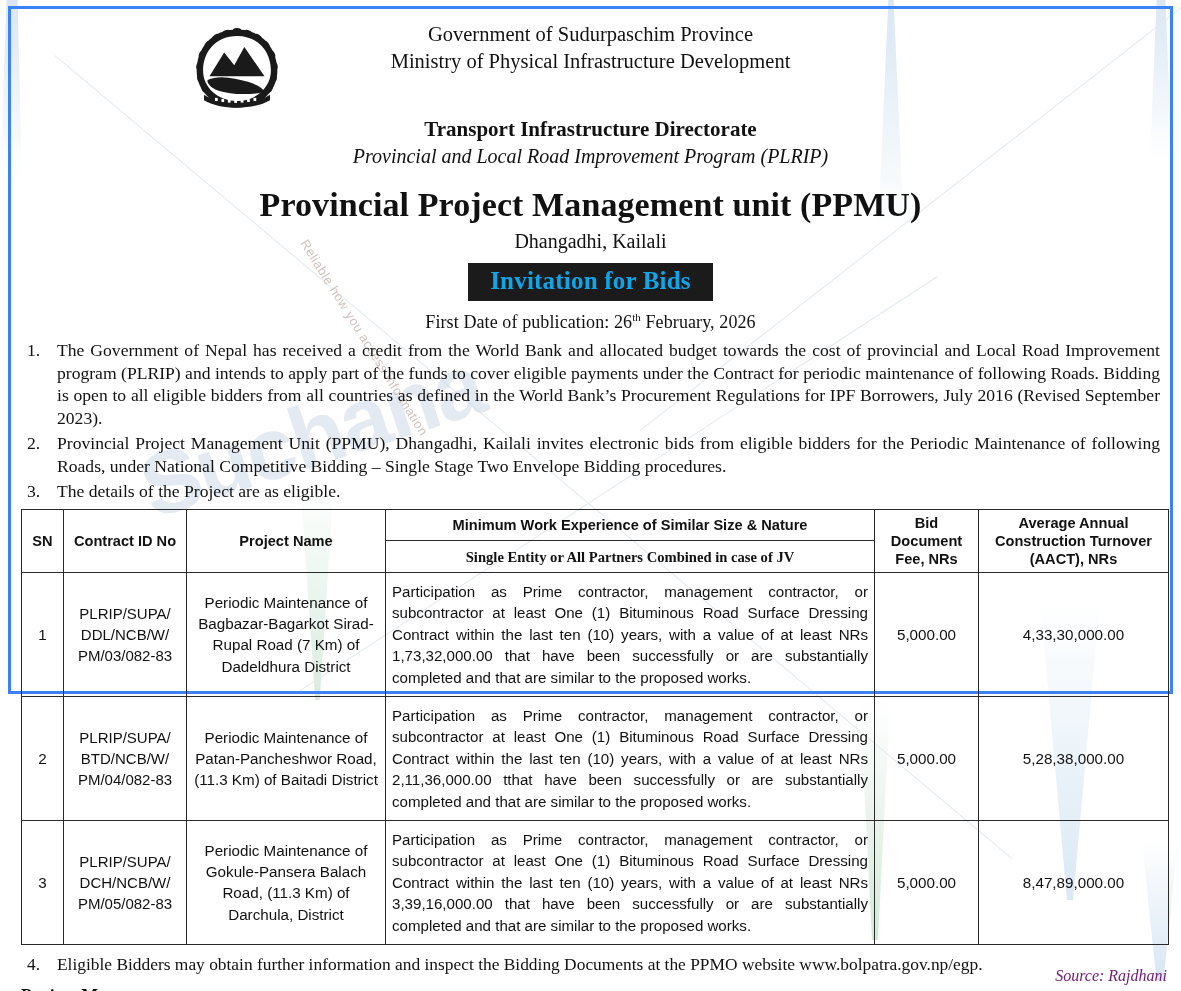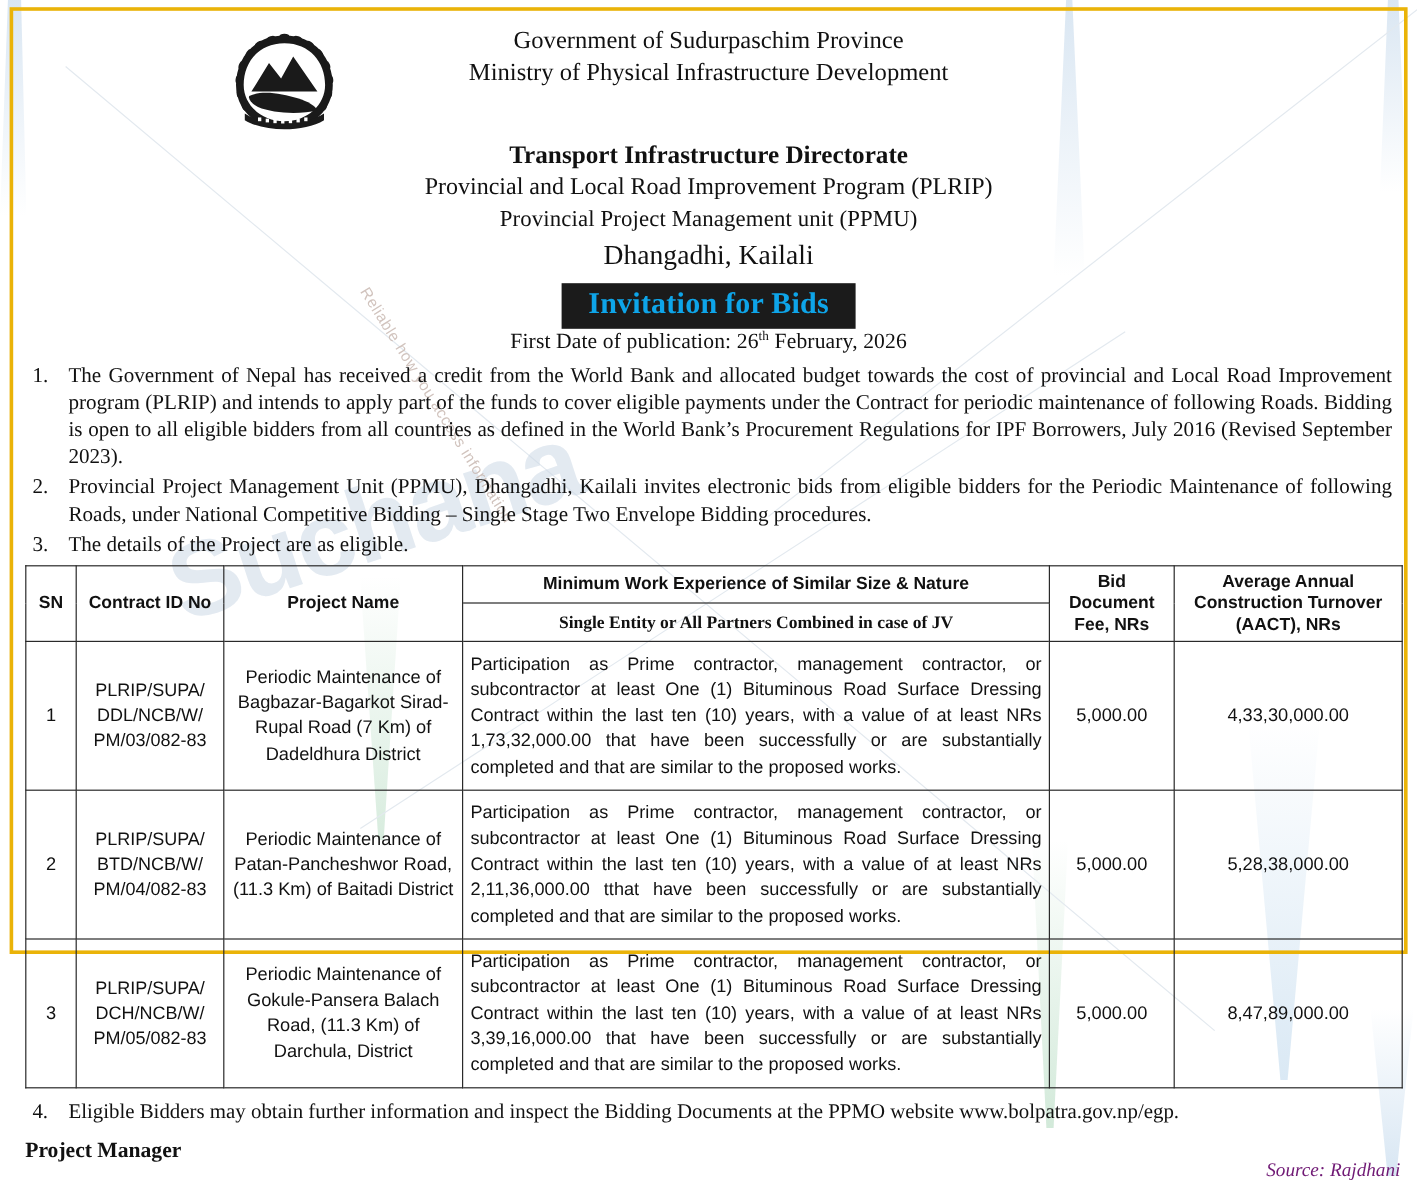--- a/index.html
+++ b/index.html
@@ -66,22 +66,22 @@
            background: linear-gradient(0deg, rgba(199,228,208,.7), rgba(199,228,208,0));
            clip-path: polygon(45% 100%, 58% 100%, 100% 0, 0 0); }
   .wm-f7 { left: 1142px; top: 840px; width: 36px; height: 140px;
            background: linear-gradient(0deg, rgba(206,224,240,.8), rgba(206,224,240,0));
            clip-path: polygon(40% 100%, 60% 100%, 100% 0, 0 0); }
 
   
   .page {
     position: absolute;
     left: 8px; top: 6px;
-    width: 1165px; height: 789px;
-    border: 3px solid #eab308;
+    width: 1165px; height: 688px;
+    border: 3px solid #3b82f6;
     background: transparent;
     z-index: 2;
   }
   .inner {
     position: relative;
     width: 100%; height: 100%;
     padding: 8px 10px 0 10px;
   }
 
   
@@ -91,37 +91,38 @@
     padding-top: 4px;
   }
   .emblem {
     position: absolute;
     left: 170px; top: 8px;
     width: 92px; height: 88px;
   }
   .h-l1 { font-size: 20.5px; line-height: 1.32; }
   .h-l2 { font-size: 20.5px; line-height: 1.32; }
   .h-l3 { font-size: 21px; font-weight: bold; line-height: 1.35; margin-top: 40px; }
-  .h-l4 { font-size: 20px; line-height: 1.38; }
-  .h-l5 { font-size: 19px; font-weight: normal; letter-spacing: .1px; margin-top: 1px; }
-  .h-l6 { font-size: 23px; margin-top: 6px; }
+  .h-l4 { font-size: 20px; line-height: 1.38; font-style: italic; }
+  .h-l5 { font-size: 34px; font-weight: bold; letter-spacing: .1px; margin-top: 15px; }
+  .h-l6 { font-size: 20px; margin-top: 6px; }
 
   .ifb-wrap { text-align: center; margin-top: 10px; }
   .ifb {
     display: inline-block;
     background: #1b1b1b;
     color: #0ea5e9;
     font-weight: bold;
     font-size: 25px;
     padding: 4px 22px 6px 22px;
     letter-spacing: .2px;
   }
   .pubdate {
     text-align: center;
     font-size: 18px;
+    margin-top: 10px;
     letter-spacing: .1px;
   }
   .pubdate sup { font-size: 11px; }
 
   
   ol.clauses { list-style: none; margin: 6px 0 0 0; padding: 0; }
   ol.clauses > li {
     position: relative;
     padding-left: 36px;
     font-size: 17.6px;

